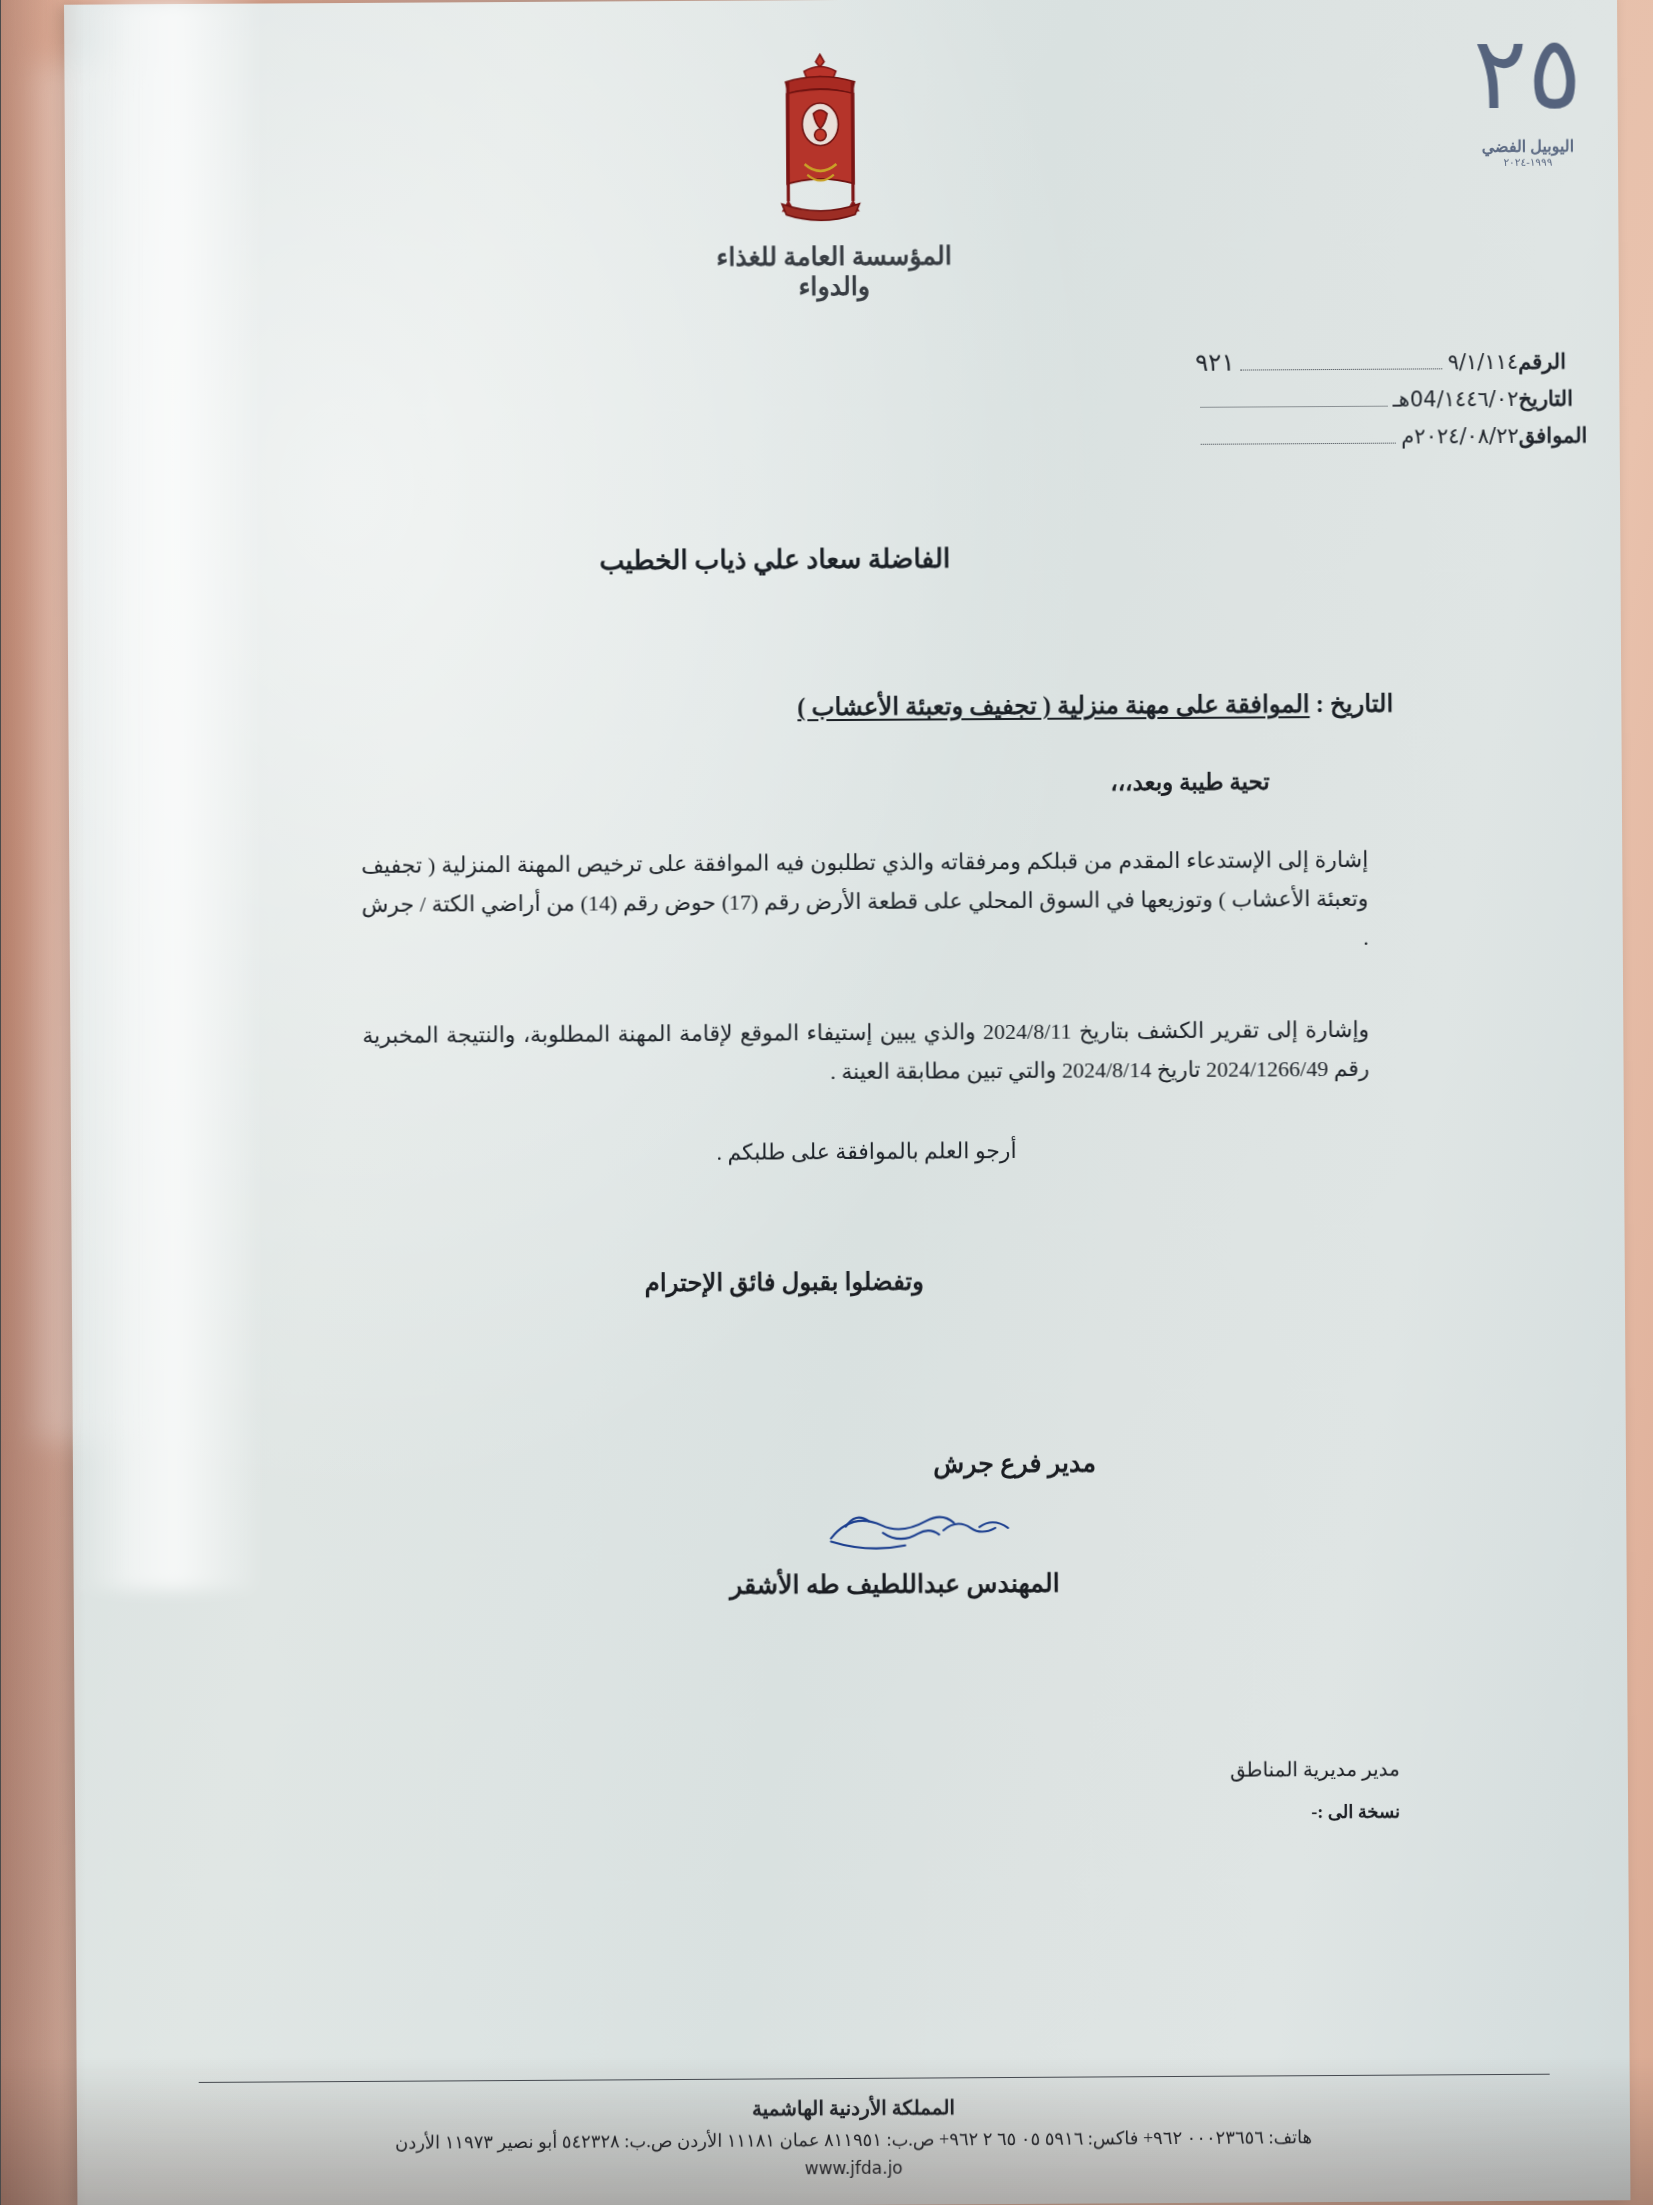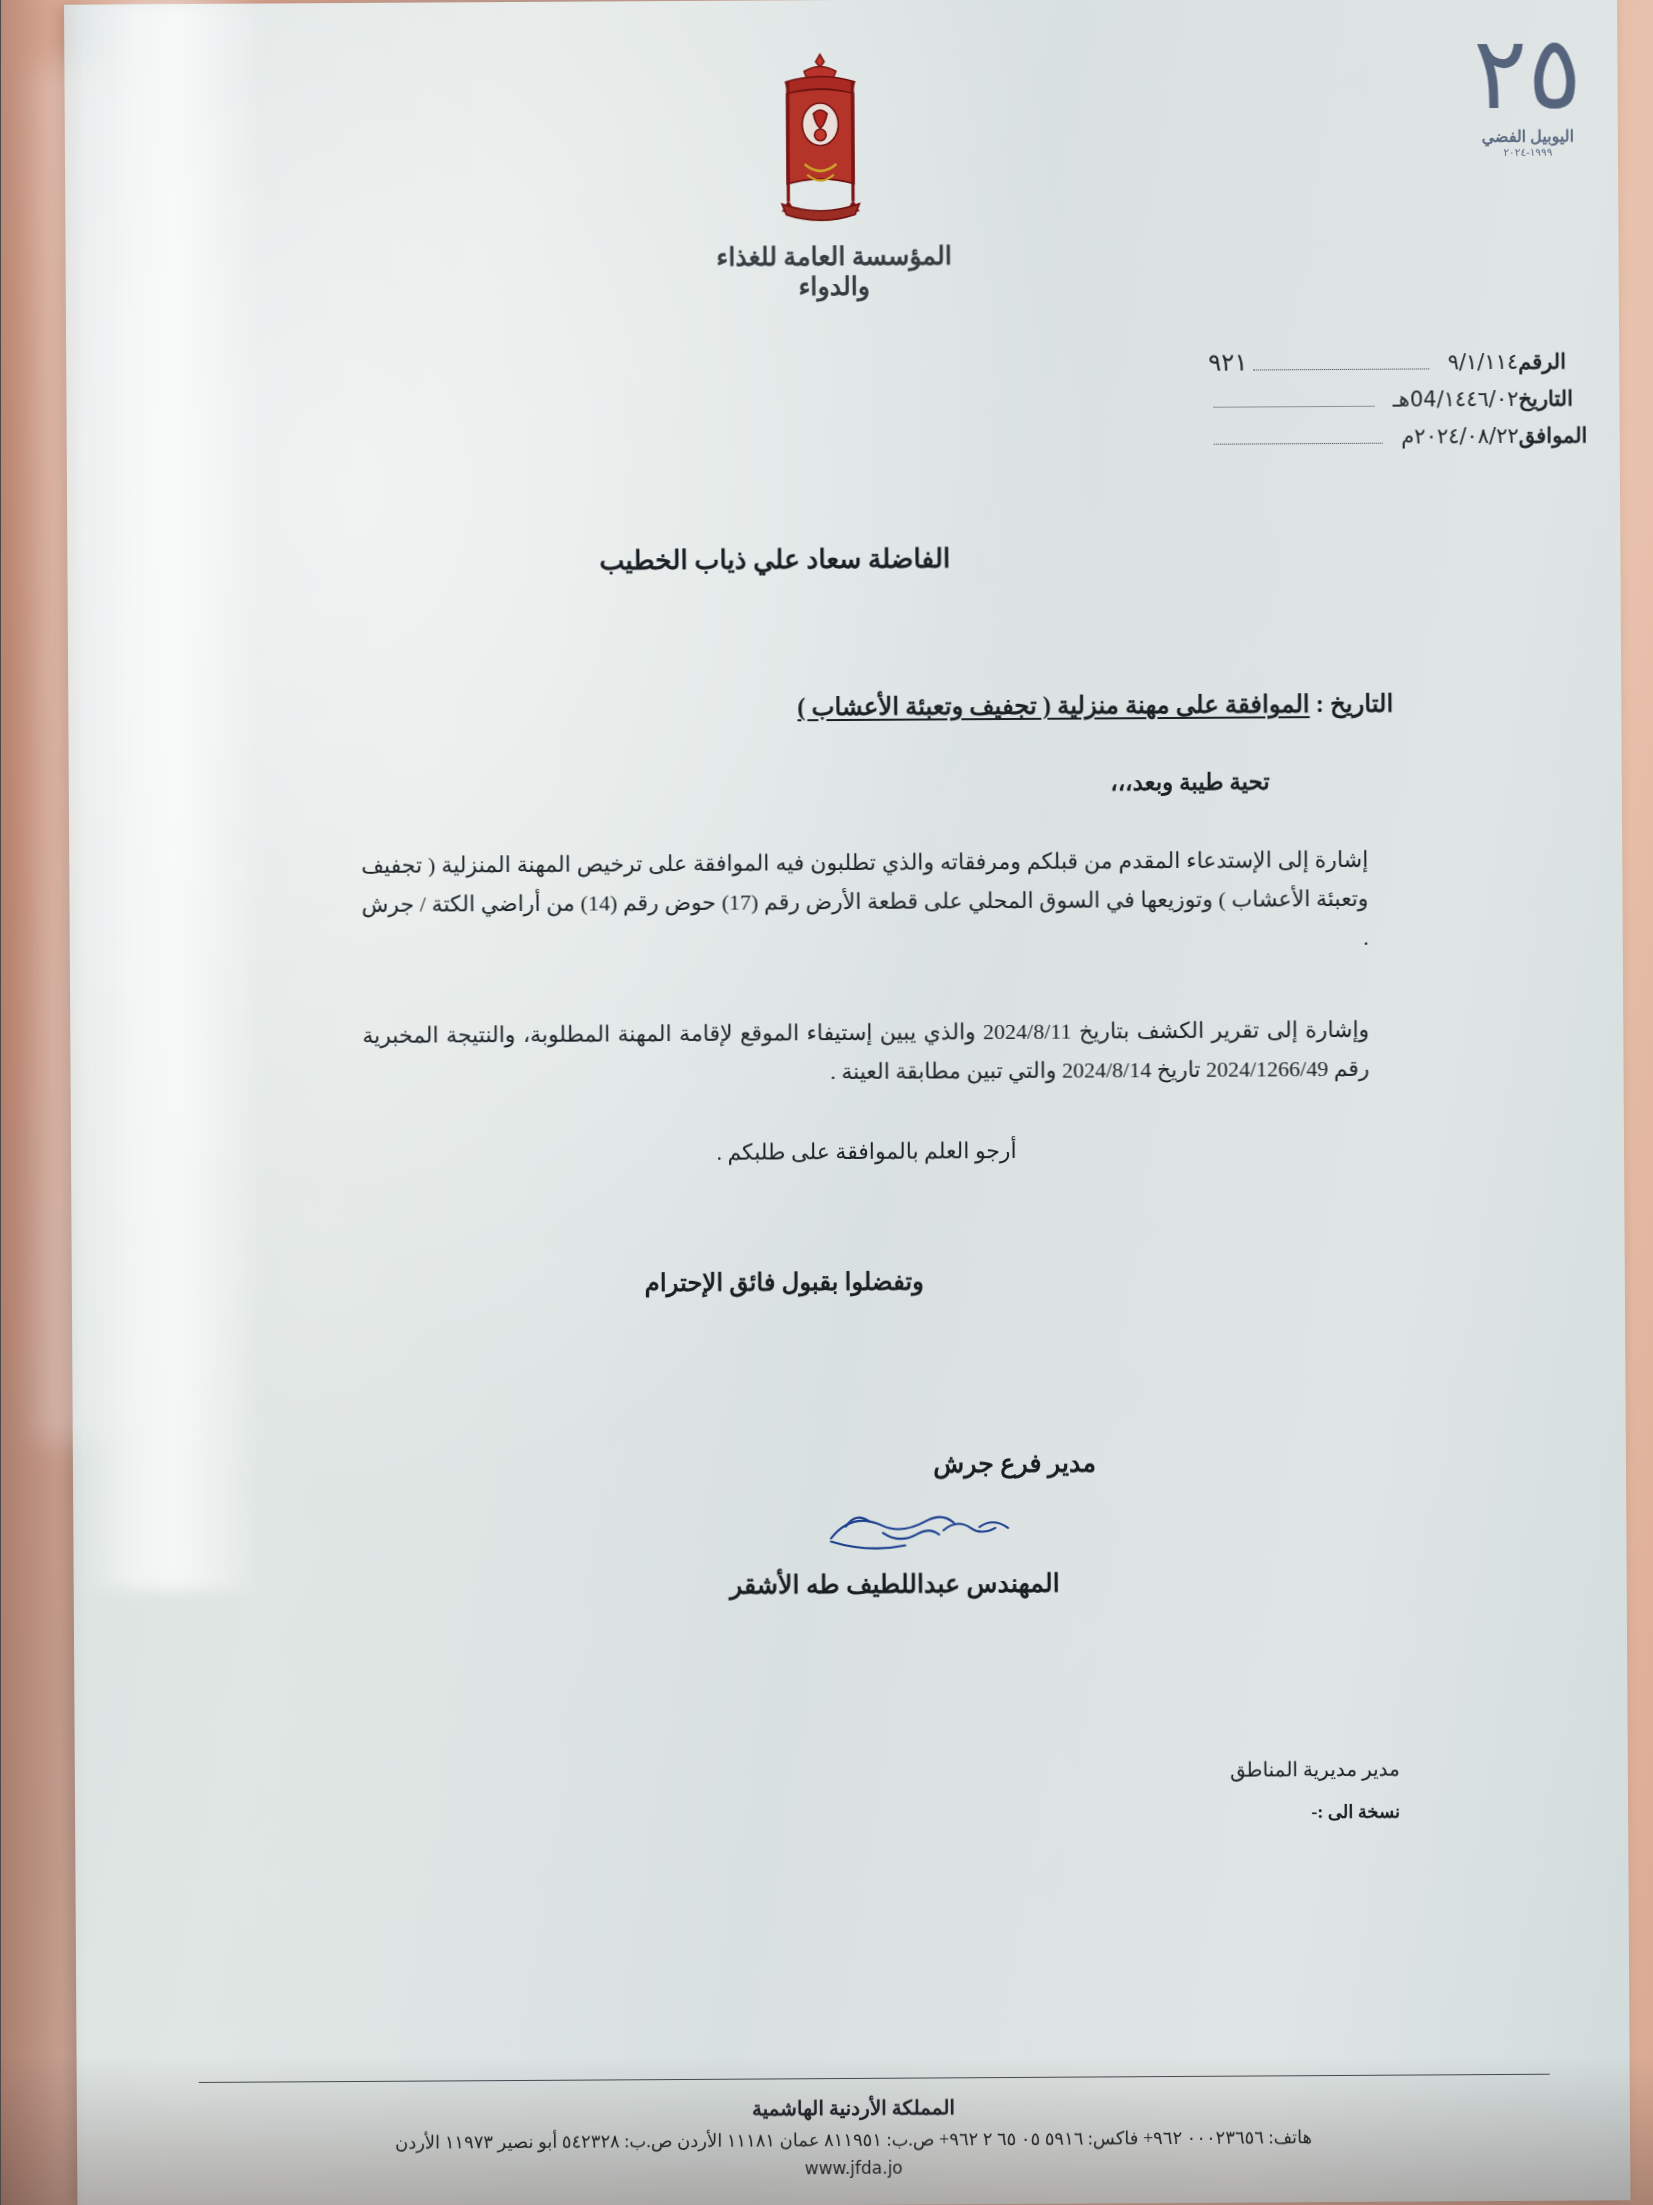--- a/index.html
+++ b/index.html
@@ -115,21 +115,21 @@
   .jubilee .mark {
     font-size: 101px;
     line-height: 90px;
     font-family: "DejaVu Serif", serif;
     color: #55637d;
     letter-spacing: -9.5px;
   }
   .jubilee .cap {
     font-size: 16px;
     color: #5d6b84;
-    margin-top: 9px;
+    margin-top: 19px;
     font-weight: bold;
   }
   .jubilee .cap2 {
     font-size: 10.6px;
     color: #5d6b84;
     letter-spacing: 1.6px;
   }
 
   
   .refblock {
@@ -157,21 +157,20 @@
     flex: 1;
     border-bottom: 1.6px dotted #3a4048;
     margin: 0 5.3px 6.4px 5.3px;
     height: 10.6px;
   }
   .refrow .val {
     font-family: "DejaVu Sans", sans-serif;
     font-size: 21px;
     color: #23282f;
     white-space: nowrap;
-    margin-left: 13px;
   }
   .refrow .val.hand {
     font-family: "Liberation Serif", serif;
     font-size: 24.4px;
     letter-spacing: 1.1px;
   }
 
   .recipient {
     position: absolute;
     right: 0; left: 0;

